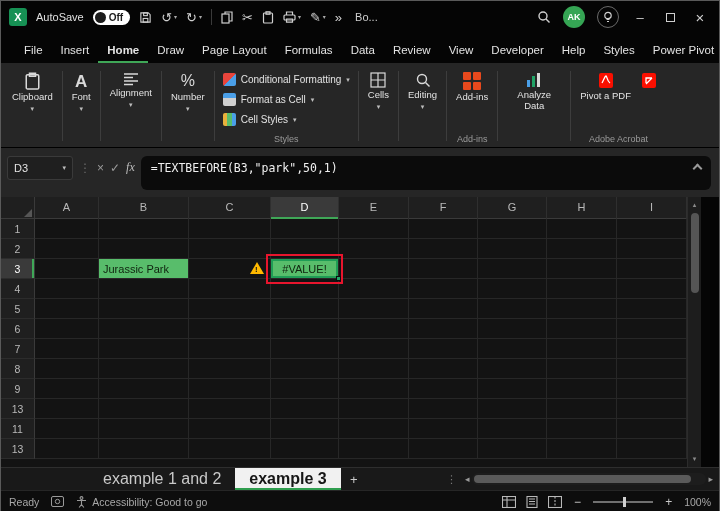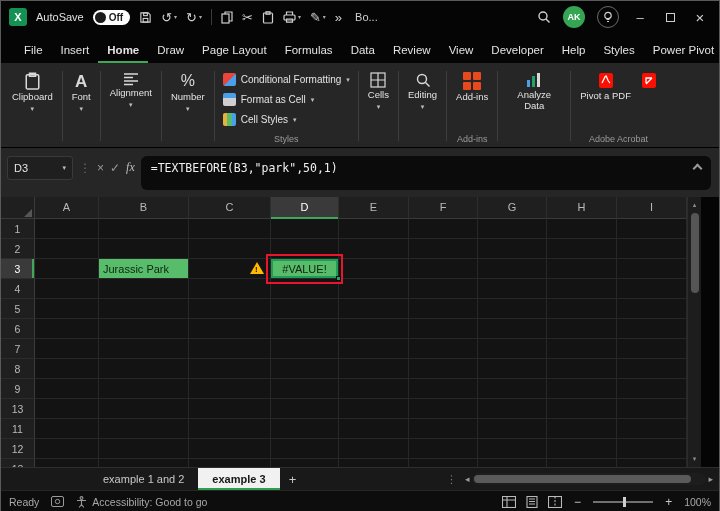--- a/index.html
+++ b/index.html
@@ -84,21 +84,21 @@
   .warn b { position:absolute; left:5px; top:3px; color:#161616; font-size:8px; font-weight:bold; }
   .vscroll { width:14px; background:#1d1d1d; border-left:1px solid #2c2c2c; display:flex; flex-direction:column; align-items:center; }
   .sarrow { color:#8a8a8a; font-size:7px; padding:4px 0; }
   .vthumb { width:8px; height:80px; background:#555; border-radius:4px; }
   .gridfill { flex:1; background:#050505; }
 
   
   .sheetbar { height:23px; background:#191919; border-top:1px solid #2e2e2e; display:flex; align-items:stretch; flex:0 0 auto; }
   .sb-spacer { width:88px; }
   .stabs { display:flex; }
-  .stab { padding:0 14px; display:flex; align-items:center; font-size:11px; color:#c9c9c9; white-space:nowrap; }
+  .stab { padding:0 14px; display:flex; align-items:center; font-size:16px; color:#c9c9c9; white-space:nowrap; }
   .stab.active { background:#f1f1f1; color:#161616; font-weight:bold; box-shadow: inset 0 -2px 0 #2f9e4f; }
   .addsheet { width:26px; display:flex; align-items:center; justify-content:center; color:#c9c9c9; font-size:13px; }
   .sb-fill { flex:1; }
   .sb-dots { display:flex; align-items:center; color:#7a7a7a; font-size:11px; padding:0 6px; }
   .hscroll { width:256px; display:flex; align-items:center; gap:2px; padding:0 6px 0 2px; }
   .harrow { color:#9a9a9a; font-size:9px; }
   .htrack { flex:1; height:12px; background:#1d1d1d; border-radius:6px; display:flex; align-items:center; padding:0 2px; }
   .hthumb { width:94%; height:8px; background:#5a5a5a; border-radius:4px; }
 
   
@@ -506,32 +506,20 @@
             <div class="cell" style="width: 90px;"></div>
             <div class="cell" style="width: 82px;"></div>
             <div class="cell" style="width: 68px;"></div>
             <div class="cell" style="width: 70px;"></div>
             <div class="cell" style="width: 69px;"></div>
             <div class="cell" style="width: 69px;"></div>
             <div class="cell" style="width: 70px;"></div>
             <div class="cell" style="width: 70px;"></div>
           </div>
           <div class="grow">
-            <div class="rowh">12</div>
-            <div class="cell" style="width: 64px;"></div>
-            <div class="cell" style="width: 90px;"></div>
-            <div class="cell" style="width: 82px;"></div>
-            <div class="cell" style="width: 68px;"></div>
-            <div class="cell" style="width: 70px;"></div>
-            <div class="cell" style="width: 69px;"></div>
-            <div class="cell" style="width: 69px;"></div>
-            <div class="cell" style="width: 70px;"></div>
-            <div class="cell" style="width: 70px;"></div>
-          </div>
-          <div class="grow">
             <div class="rowh">13</div>
             <div class="cell" style="width: 64px;"></div>
             <div class="cell" style="width: 90px;"></div>
             <div class="cell" style="width: 82px;"></div>
             <div class="cell" style="width: 68px;"></div>
             <div class="cell" style="width: 70px;"></div>
             <div class="cell" style="width: 69px;"></div>
             <div class="cell" style="width: 69px;"></div>
             <div class="cell" style="width: 70px;"></div>
             <div class="cell" style="width: 70px;"></div>

